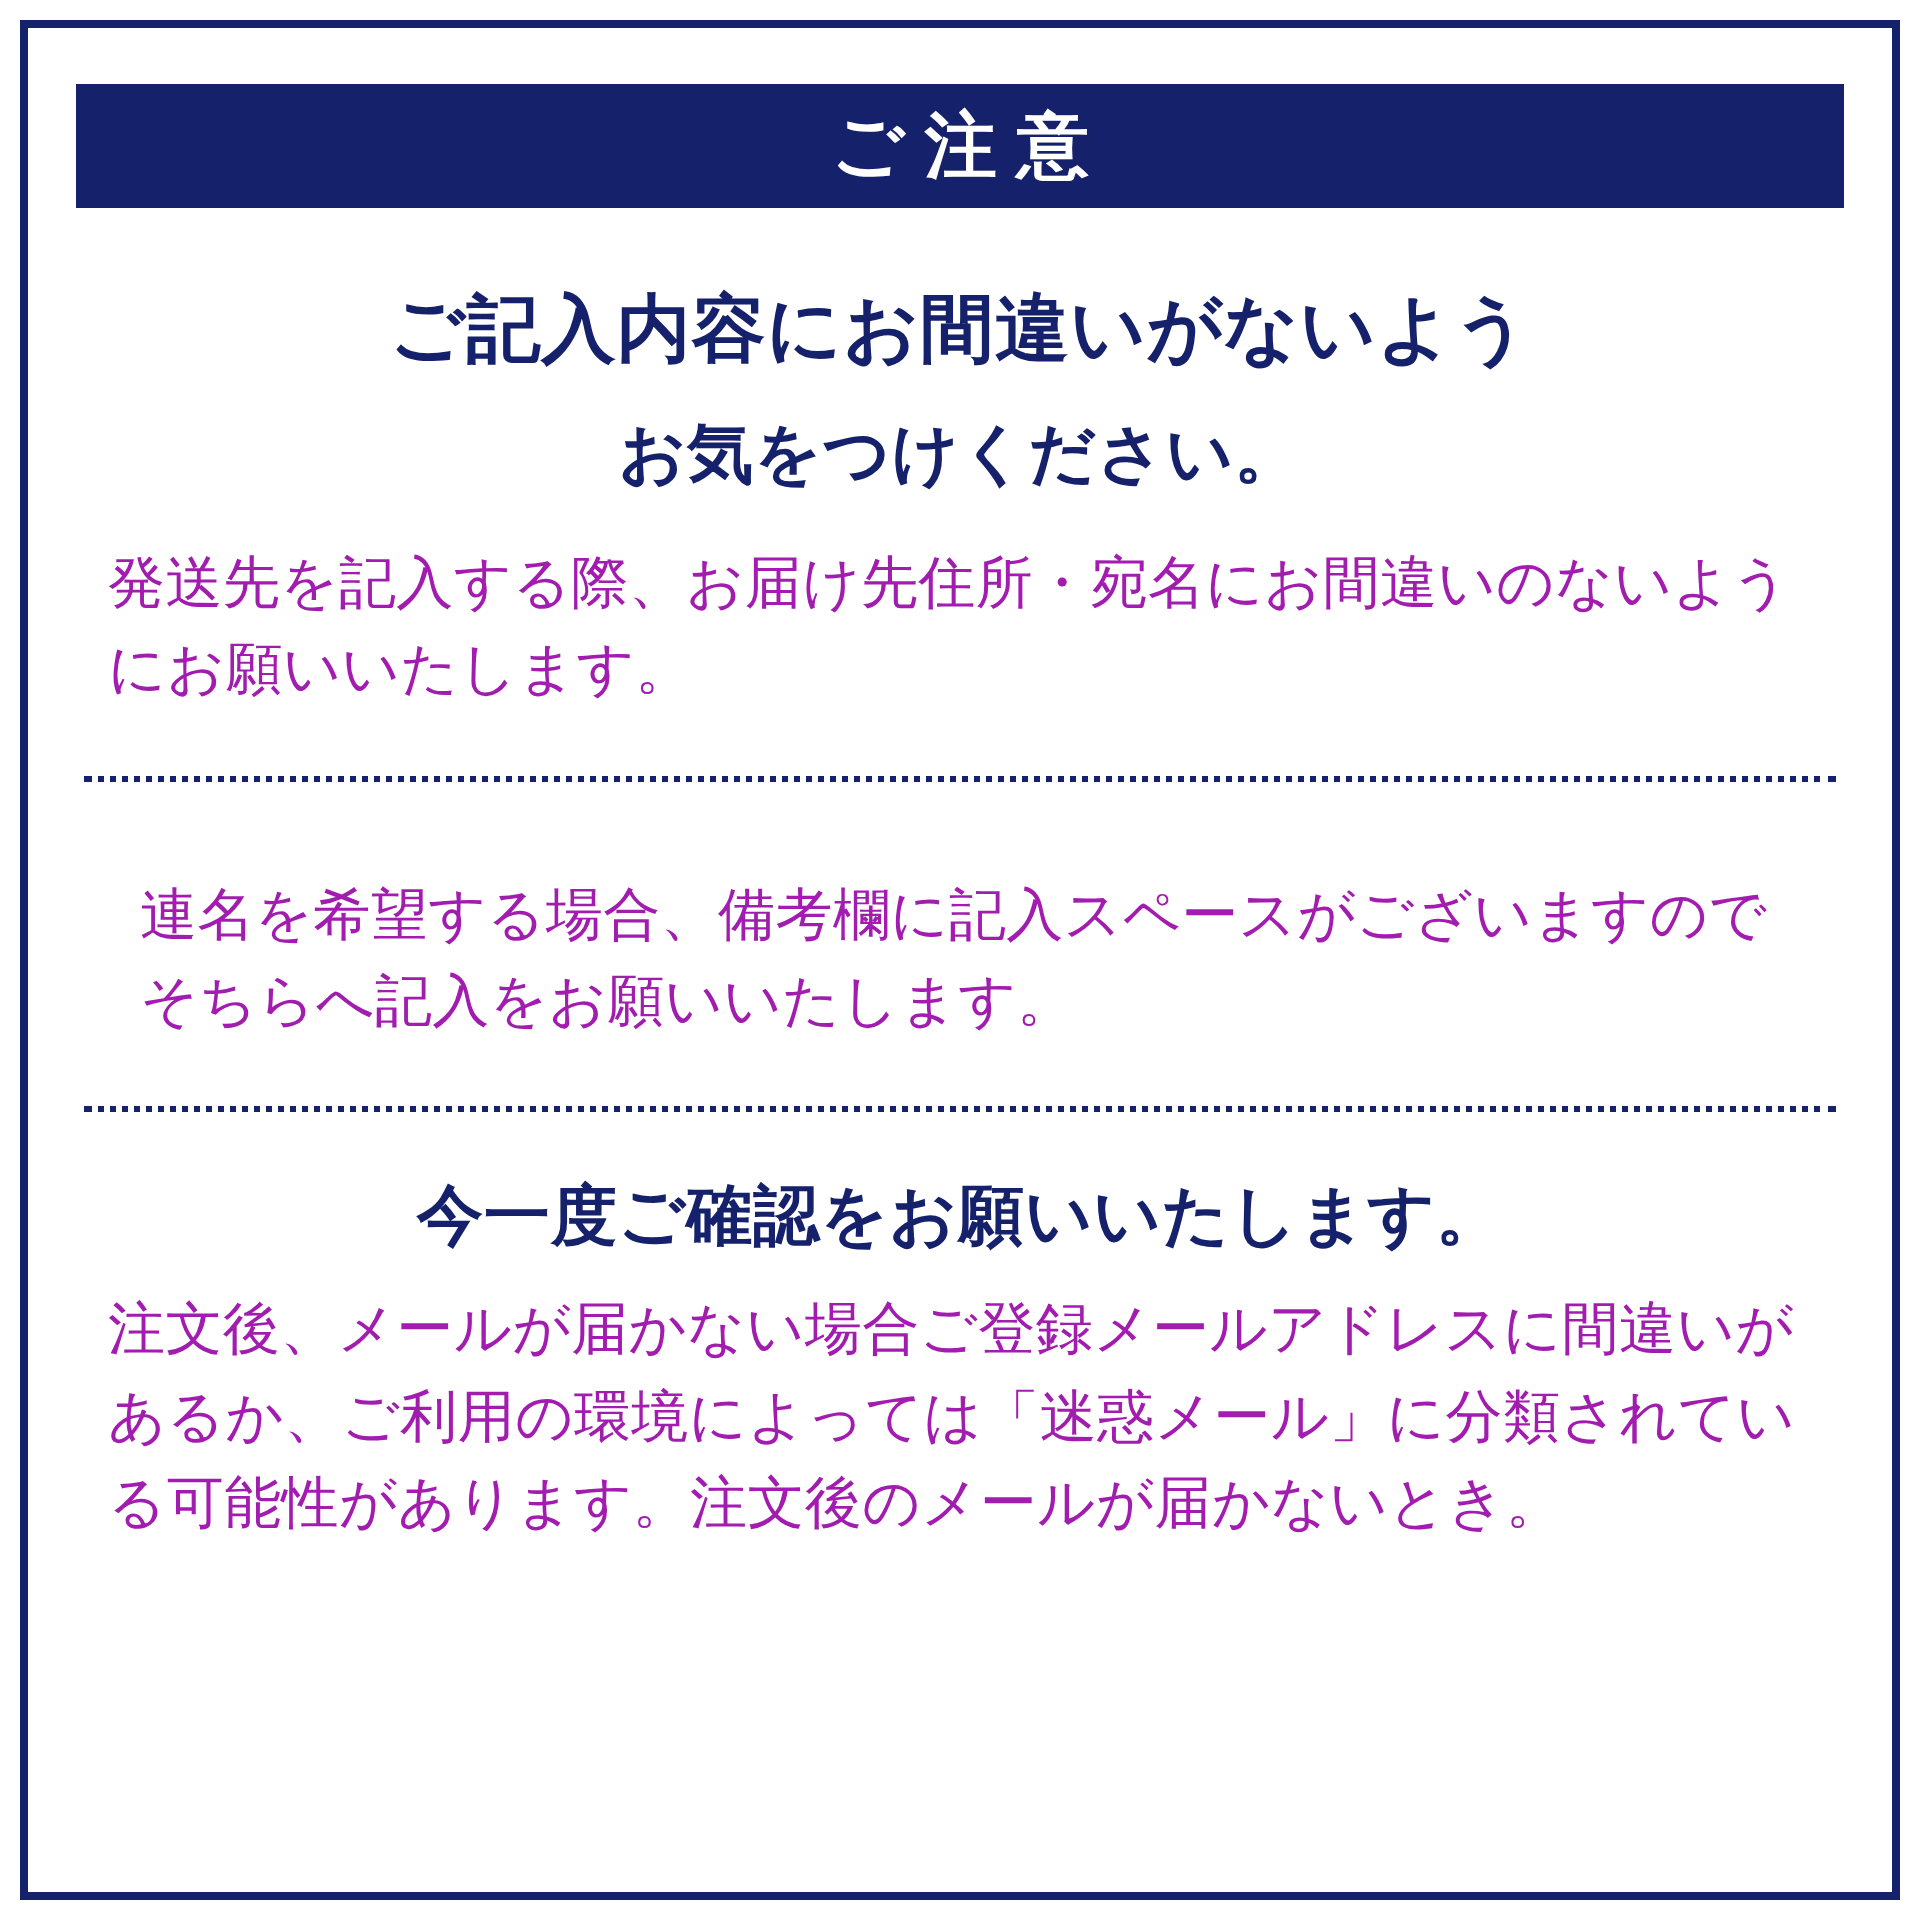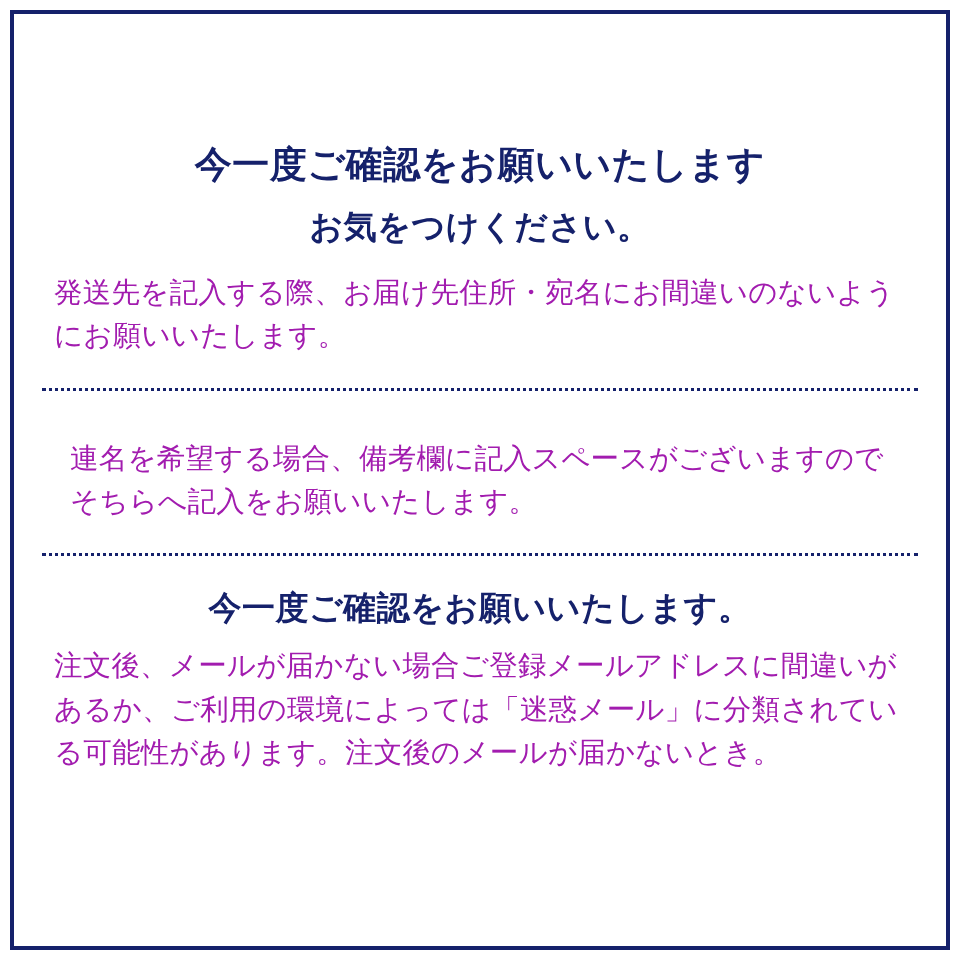--- a/index.html
+++ b/index.html
@@ -109,25 +109,28 @@
   .divider.d2 { margin-top: 30px; }
   .sp-after-div { height: 30px; }
 </style>
 </head>
 <body>
 
 <div class="page">
   <div class="frame"></div>
   <div class="inner">
 
+    <div class="header-band">
+      <div class="header-title">ご注意</div>
+    </div>
 
     <div class="content">
 
       <div class="section">
-        <div class="sec-heading center s1">今一度ご確認をお願いいたします</div>
+        <div class="sec-heading center s1">ご記入内容にお間違いがないよう</div>
         <div class="sec-heading center s2">お気をつけください。</div>
         <div class="sec-body b1">発送先を記入する際、お届け先住所・宛名にお間違いのないようにお願いいたします。</div>
       </div>
 
       <hr class="divider d1">
 
       <div class="sp-after-div"></div>
 
       <div class="section">
         <div class="sec-body b2">連名を希望する場合、備考欄に記入スペースがございますのでそちらへ記入をお願いいたします。</div>

